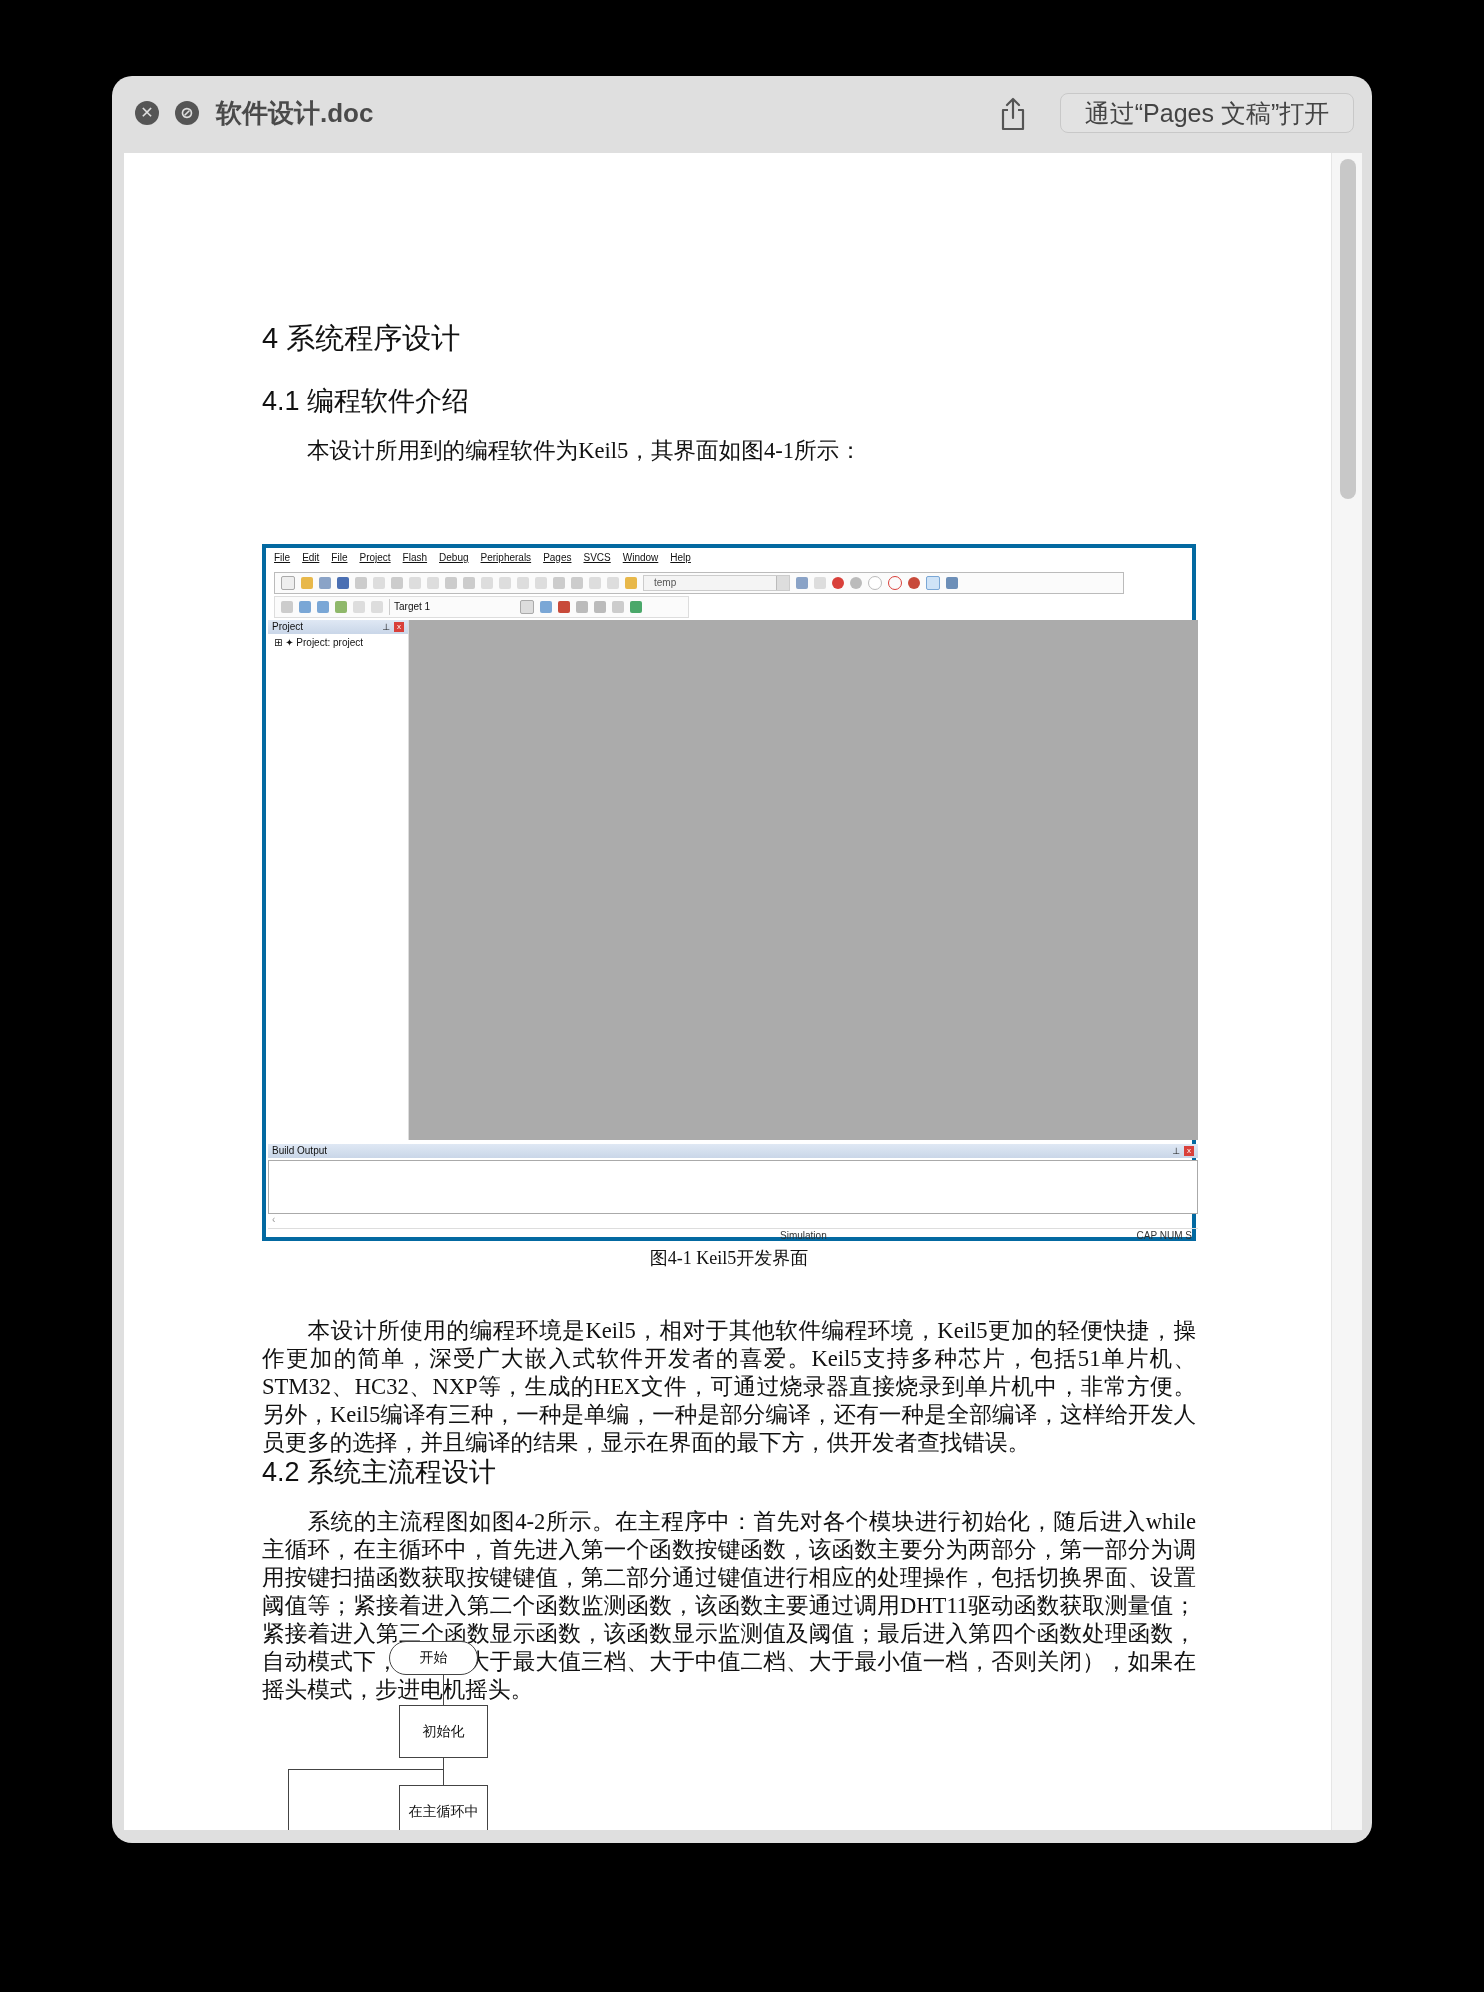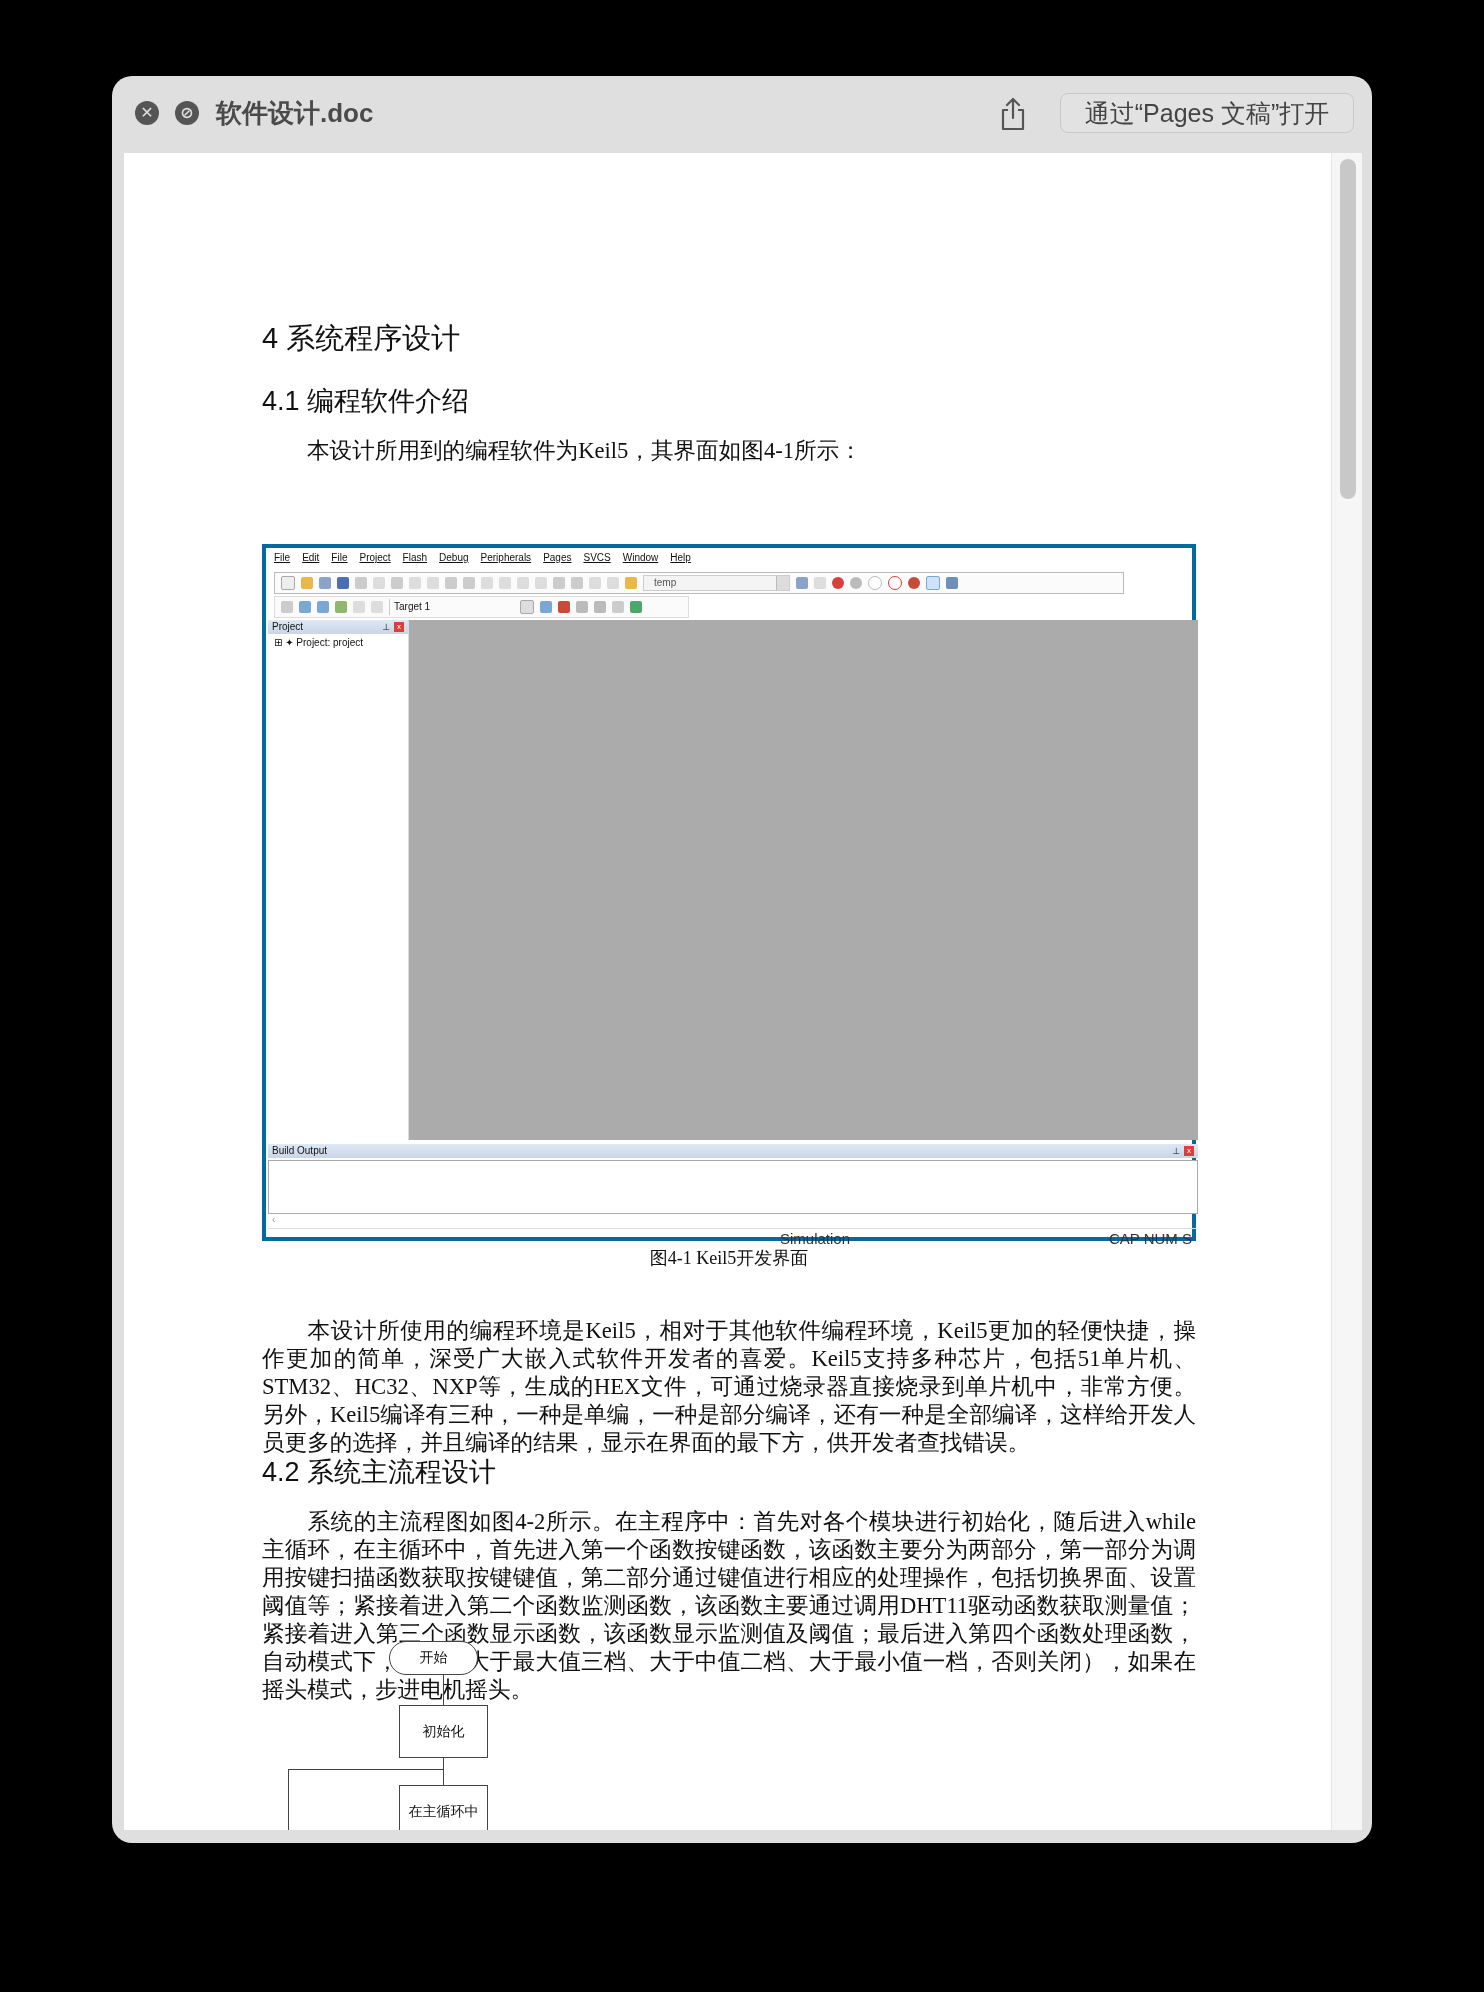--- a/index.html
+++ b/index.html
@@ -34,21 +34,21 @@
   .k-proj{position:absolute;left:2px;top:72px;width:140px;height:520px;background:#fff;border-right:1px solid #ddd;}
   .k-proj-head{height:14px;background:linear-gradient(#dfe8f4,#c9d6e8);font-size:10px;line-height:14px;padding-left:4px;color:#111;position:relative;}
   .k-x{position:absolute;right:4px;top:2px;width:10px;height:10px;background:#d9403a;color:#fff;font-size:8px;line-height:10px;text-align:center;}
   .k-pin{position:absolute;right:18px;top:0;font-size:9px;}
   .k-tree{font-size:10px;padding:3px 6px;color:#111;}
   .k-editor{position:absolute;left:143px;top:72px;width:789px;height:520px;background:#ababab;}
   .k-build{position:absolute;left:2px;top:596px;width:930px;height:90px;}
   .k-build-head{height:14px;background:linear-gradient(#dfe8f4,#c9d6e8);font-size:10px;line-height:14px;padding-left:4px;color:#111;position:relative;}
   .k-build-body{height:52px;border:1px solid #aaa;background:#fff;margin-top:2px;position:relative;}
   .k-hscroll{height:12px;font-size:10px;color:#999;padding-left:4px;position:relative;}
-  .k-status{position:absolute;left:2px;top:680px;width:930px;height:14px;border-top:1px solid #ddd;font-size:15px;color:#333;}
+  .k-status{position:absolute;left:2px;top:680px;width:930px;height:14px;border-top:1px solid #ddd;font-size:10px;color:#333;}
   .k-status .sim{position:absolute;left:512px;top:1px;}
   .k-status .caps{position:absolute;right:6px;top:1px;}
   
   .flow{position:absolute;left:0;top:1480px;width:934px;height:220px;}
   .fc-node{position:absolute;border:1.3px solid #444;background:#fff;font-size:14px;color:#111;display:flex;align-items:center;justify-content:center;box-sizing:border-box;}
   .fc-line{position:absolute;background:#444;}
 </style>
 </head>
 <body>
 

